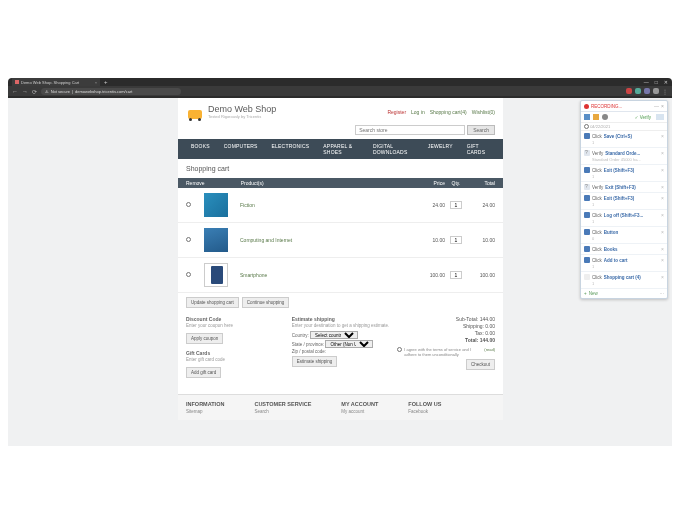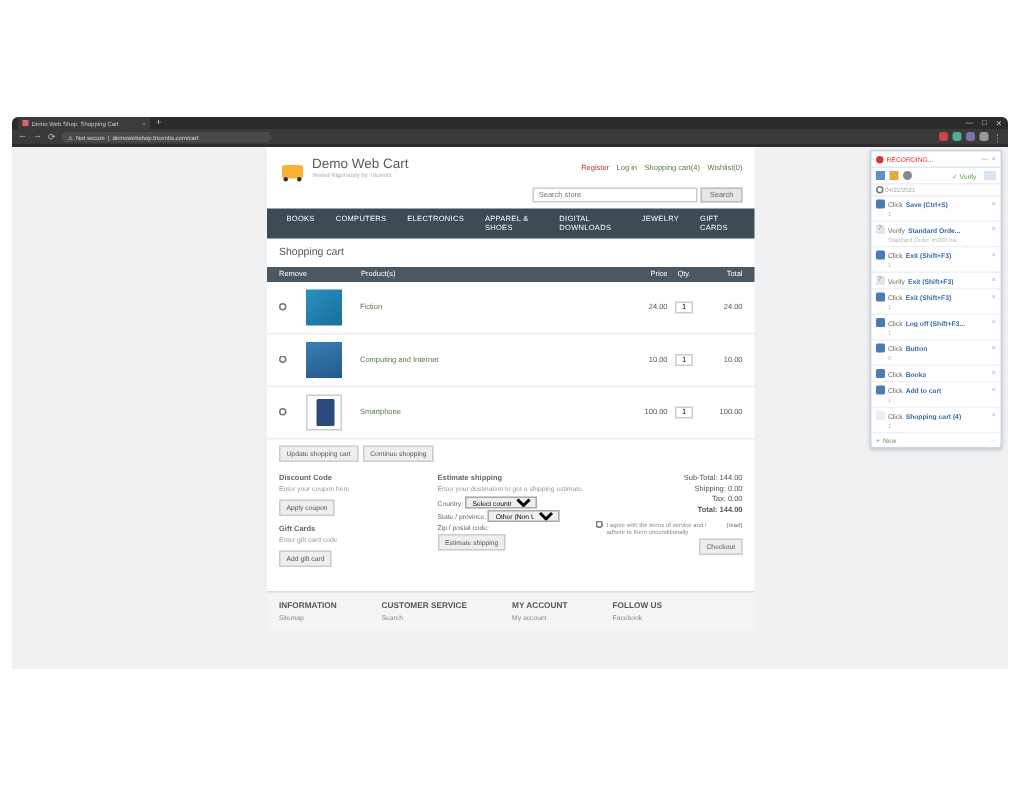--- a/index.html
+++ b/index.html
@@ -146,21 +146,21 @@
   <span>✕</span>
 </div>
 
 <div class="viewport">
   <div class="page">
     <div class="header">
       <div class="logo">
             <div class="cart"></div>
           </div>
       <div class="brand">
-        <div class="t1">Demo Web Cart</div>
+        <div class="t1">Demo Web Shop</div>
         <div class="t2">Tested Rigorously by Tricentis</div>
       </div>
       <div class="top-links">
         <a class="red">Register</a>
         <a>Log in</a>
         <a>Shopping cart(4)</a>
         <a>Wishlist(0)</a>
       </div>
     </div>
     <div class="search-row">

